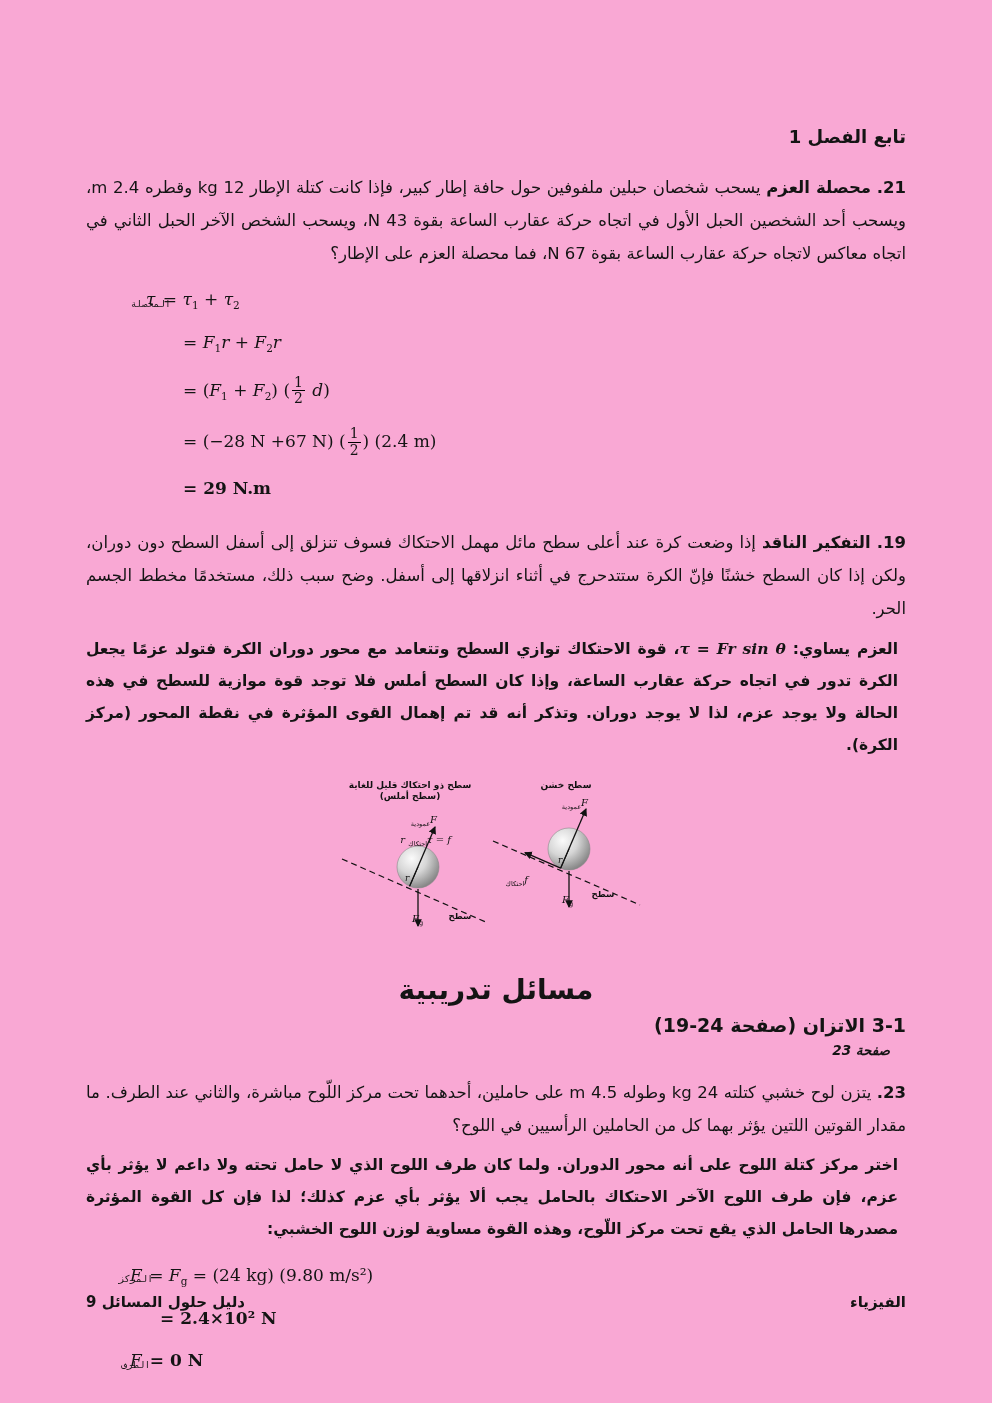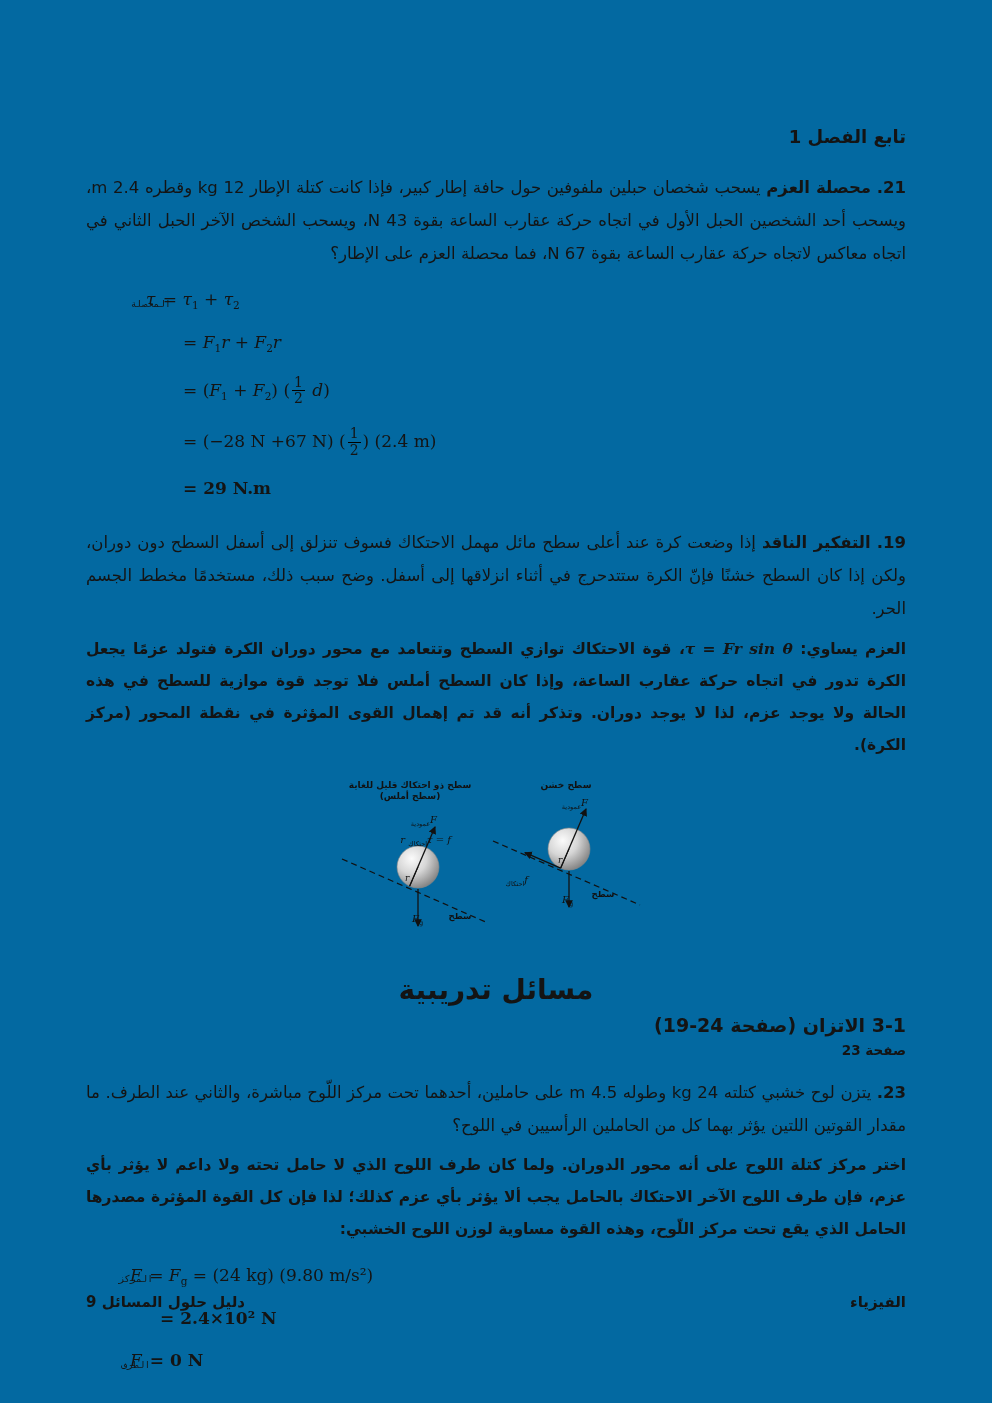--- a/index.html
+++ b/index.html
@@ -1,24 +1,24 @@
 <!DOCTYPE html>
 <html lang="ar" dir="rtl"><head>
 <meta charset="utf-8">
 <style>
   html,body{margin:0;padding:0;background:#e8e8e8;}
   .page{
-    width:992px;height:1403px;margin:0 auto;background:#0369a1;position:relative;
+    width:992px;height:1403px;margin:0 auto;background:#f9a8d4;position:relative;
     font-family:"DejaVu Sans",sans-serif;color:#141414;direction:rtl;overflow:hidden;
   }
   .content{padding:126px 86px 0 86px;}
   .chapter-header{font-size:18px;font-weight:bold;margin:0 0 24px 0;}
   .prob{font-size:16.5px;line-height:2.0;text-align:justify;margin:0 0 8px 0;}
   .pnum,.plead{font-weight:bold;}
-  .ans{font-size:15.5px;font-weight:bold;line-height:2.05;text-align:justify;margin:4px 0 10px 0;}
+  .ans{font-size:15.5px;font-weight:bold;line-height:2.05;text-align:justify;margin:4px 8px 10px 0;}
   .formula{font-family:"DejaVu Serif","DejaVu Sans",serif;font-style:italic;unicode-bidi:embed;}
 
   
   .eqs{direction:ltr;text-align:left;font-size:17px;font-family:"DejaVu Serif","DejaVu Sans",serif;margin:18px 0 26px 0;}
   .eq-line{margin-bottom:19px;line-height:1.35;min-height:23px;}
   .ind-a{margin-left:58px;}
   .ind-b{margin-left:97px;}
   .ind-c{margin-left:42px;}
   .ind-d{margin-left:74px;}
   .tk-i{font-style:italic;}
@@ -35,21 +35,21 @@
   .figure{display:flex;justify-content:center;margin:16px 0 6px 0;}
   .dlabel{font-size:9px;font-weight:bold;font-family:"DejaVu Sans",sans-serif;fill:#111;}
   .dsmall{font-size:8.5px;font-weight:bold;font-family:"DejaVu Sans",sans-serif;fill:#111;}
   .ditalic{font-style:italic;font-family:"DejaVu Serif",serif;font-size:10px;fill:#111;}
   .dsub{font-size:6.5px;font-family:"DejaVu Sans",sans-serif;fill:#111;}
   .dr{font-style:italic;font-family:"DejaVu Serif",serif;font-size:9px;fill:#111;}
 
   
   .section-title{font-size:28px;font-weight:bold;margin:26px 0 8px 0;letter-spacing:0;text-align:center;}
   .section-sub{font-size:19px;font-weight:bold;margin:0 0 6px 0;}
-  .page-ref{font-size:13.5px;font-weight:bold;margin:0 0 18px 0;}
+  .page-ref{font-size:13.5px;font-weight:bold;margin:0 16px 18px 0;font-style:italic;}
 
   .footer{position:absolute;bottom:92px;left:86px;right:86px;display:flex;justify-content:space-between;align-items:baseline;}
   .footer span{font-weight:bold;font-size:15px;}
 </style>
 </head>
 <body>
 
 <div class="page">
   <div class="content">
 

